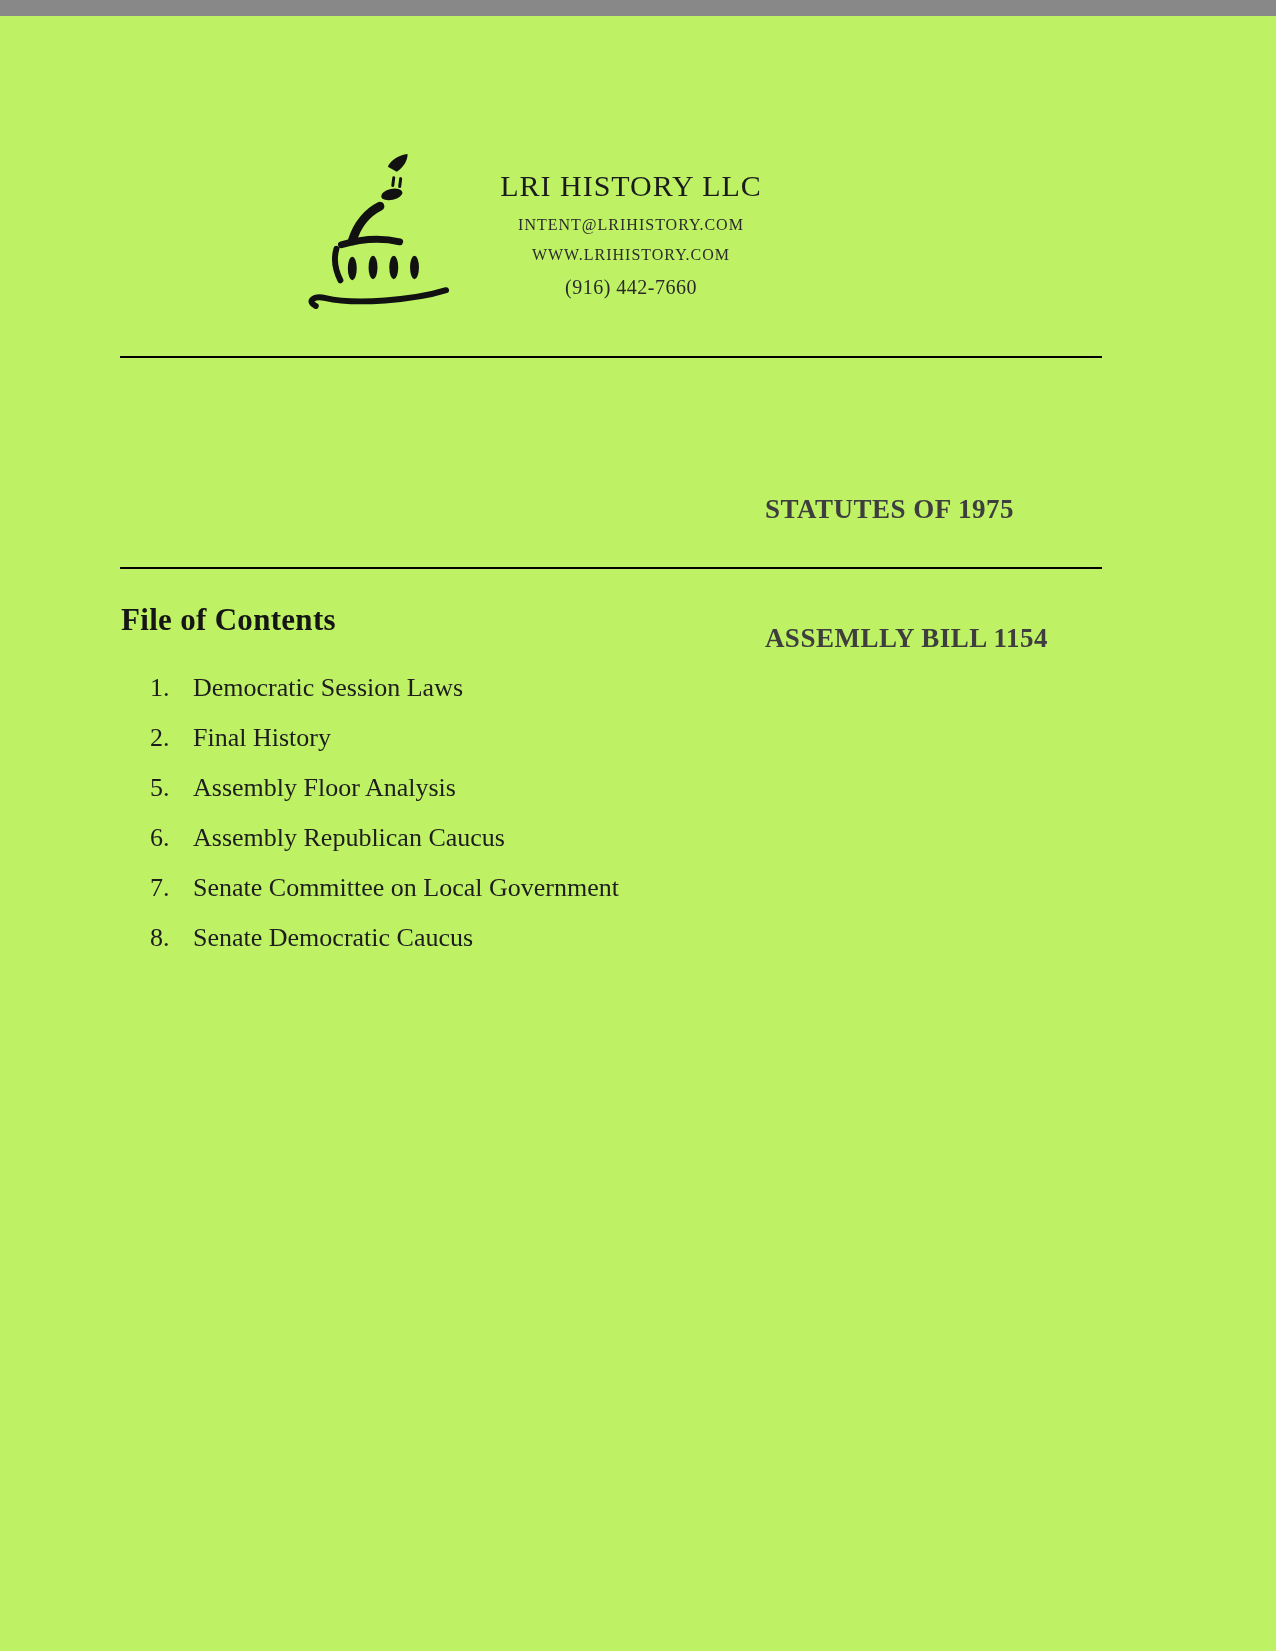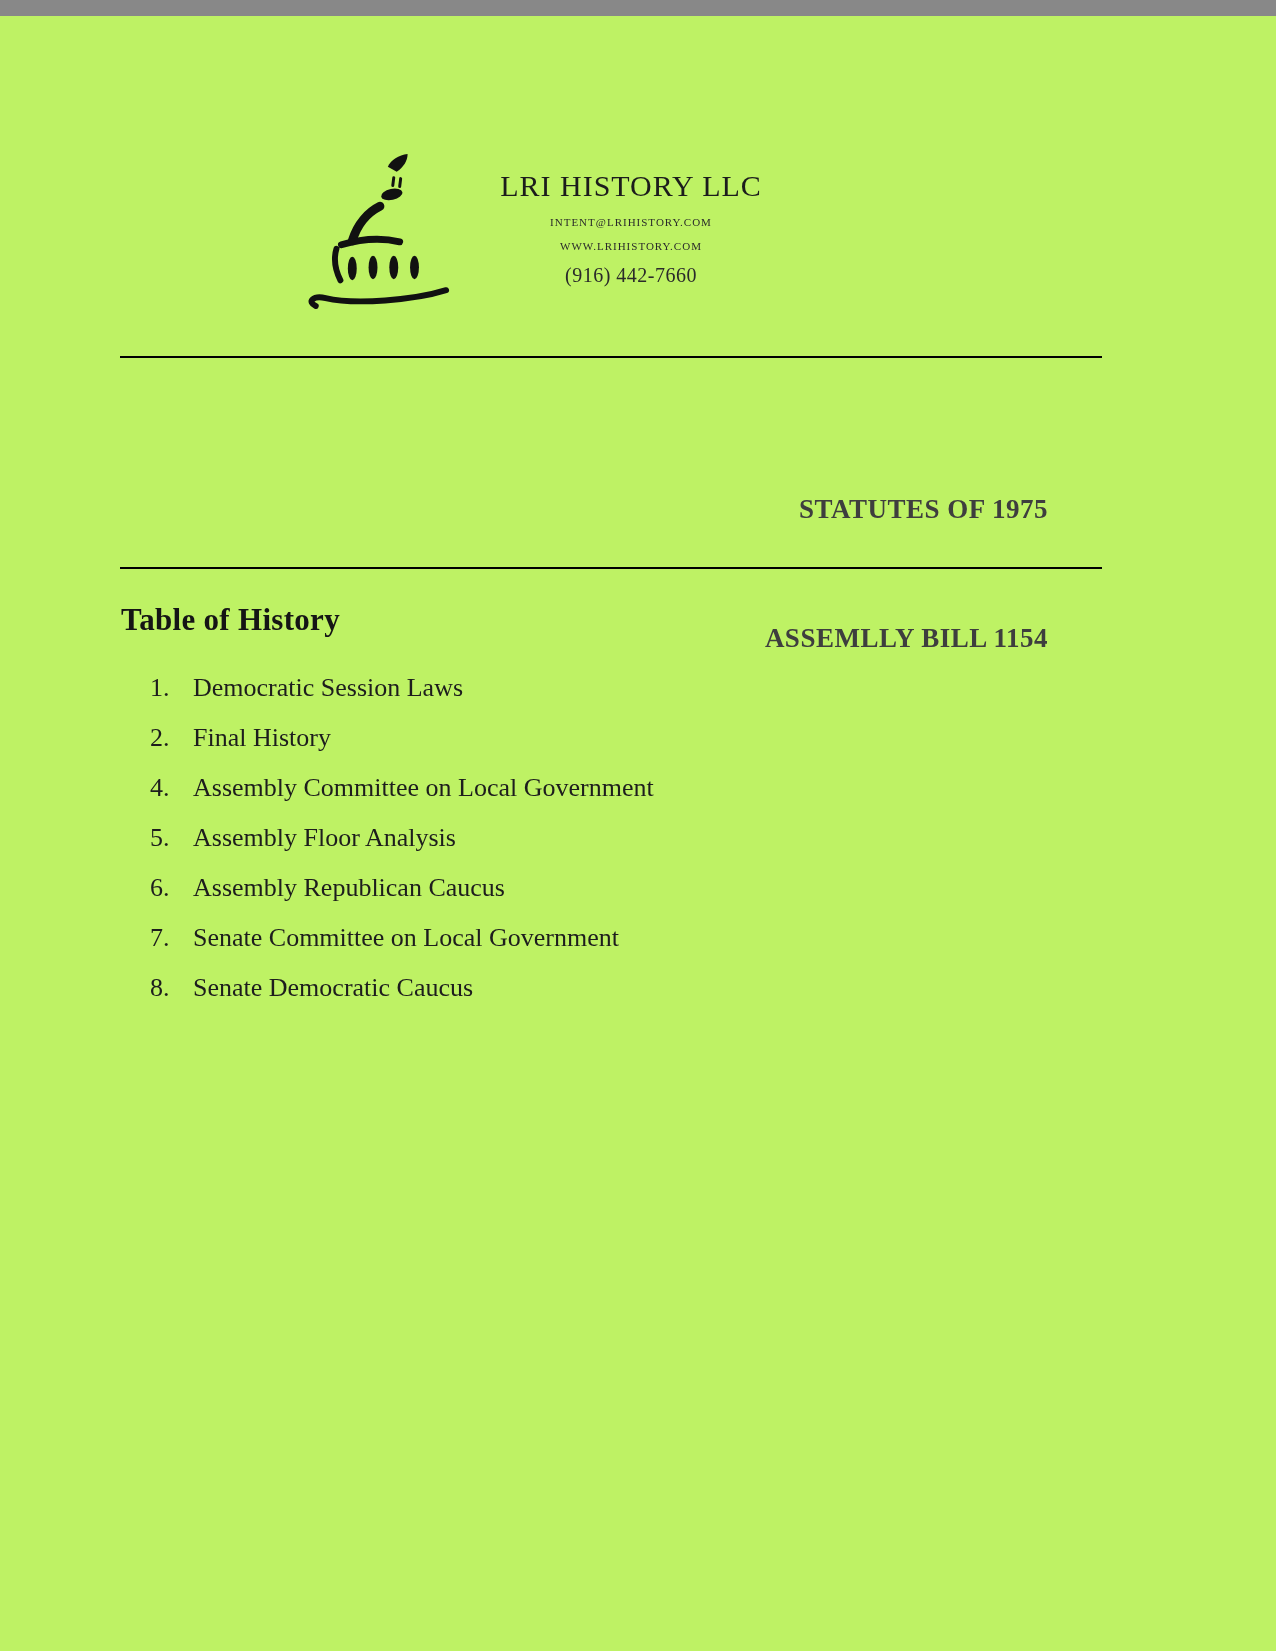--- a/index.html
+++ b/index.html
@@ -32,21 +32,21 @@
     text-align: center;
     color: #1f1f1f;
   }
   .company-name {
     font-size: 30px;
     letter-spacing: 1px;
     color: #1c1c1c;
     line-height: 36px;
   }
   .contact-line {
-    font-size: 11px;
+    font-size: 16px;
     letter-spacing: 1px;
     margin-top: 12px;
     color: #2a2a2a;
   }
   .contact-line.phone {
     font-size: 20px;
     letter-spacing: 0.5px;
   }
 
   
@@ -58,21 +58,20 @@
     border-top: 2px solid #000;
   }
   .hrule.rule-1 { top: 340px; }
   .hrule.rule-2 { top: 551px; }
 
   
   .title-block {
     position: absolute;
     top: 386px;
     right: 228px;
-    text-align: right;
     font-weight: bold;
     font-size: 27px;
     line-height: 43px;
     letter-spacing: 0.5px;
     white-space: pre;
   }
 
   
   .toc-heading {
     position: absolute;
@@ -139,31 +138,28 @@
 
   <div class="hrule rule-1"></div>
 
   <div class="title-block" style="color:#3e3e3e">
     <div>STATUTES OF 1975</div>
     <div>ASSEMLLY BILL 1154</div>
   </div>
 
   <div class="hrule rule-2"></div>
 
-  <div class="toc-heading">Table of History</div>
+  <div class="toc-heading">File of Contents</div>
 
   <ol class="toc-list" style="color:#1d1d1d">
     <li class="toc-item">
       <span class="toc-number">1.</span><span>Democratic Session Laws</span>
     </li>
     <li class="toc-item">
       <span class="toc-number">2.</span><span>Final History</span>
-    </li>
-    <li class="toc-item">
-      <span class="toc-number">4.</span><span>Assembly Committee on Local Government</span>
     </li>
     <li class="toc-item">
       <span class="toc-number">5.</span><span>Assembly Floor Analysis</span>
     </li>
     <li class="toc-item">
       <span class="toc-number">6.</span><span>Assembly Republican Caucus</span>
     </li>
     <li class="toc-item">
       <span class="toc-number">7.</span><span>Senate Committee on Local Government</span>
     </li>

